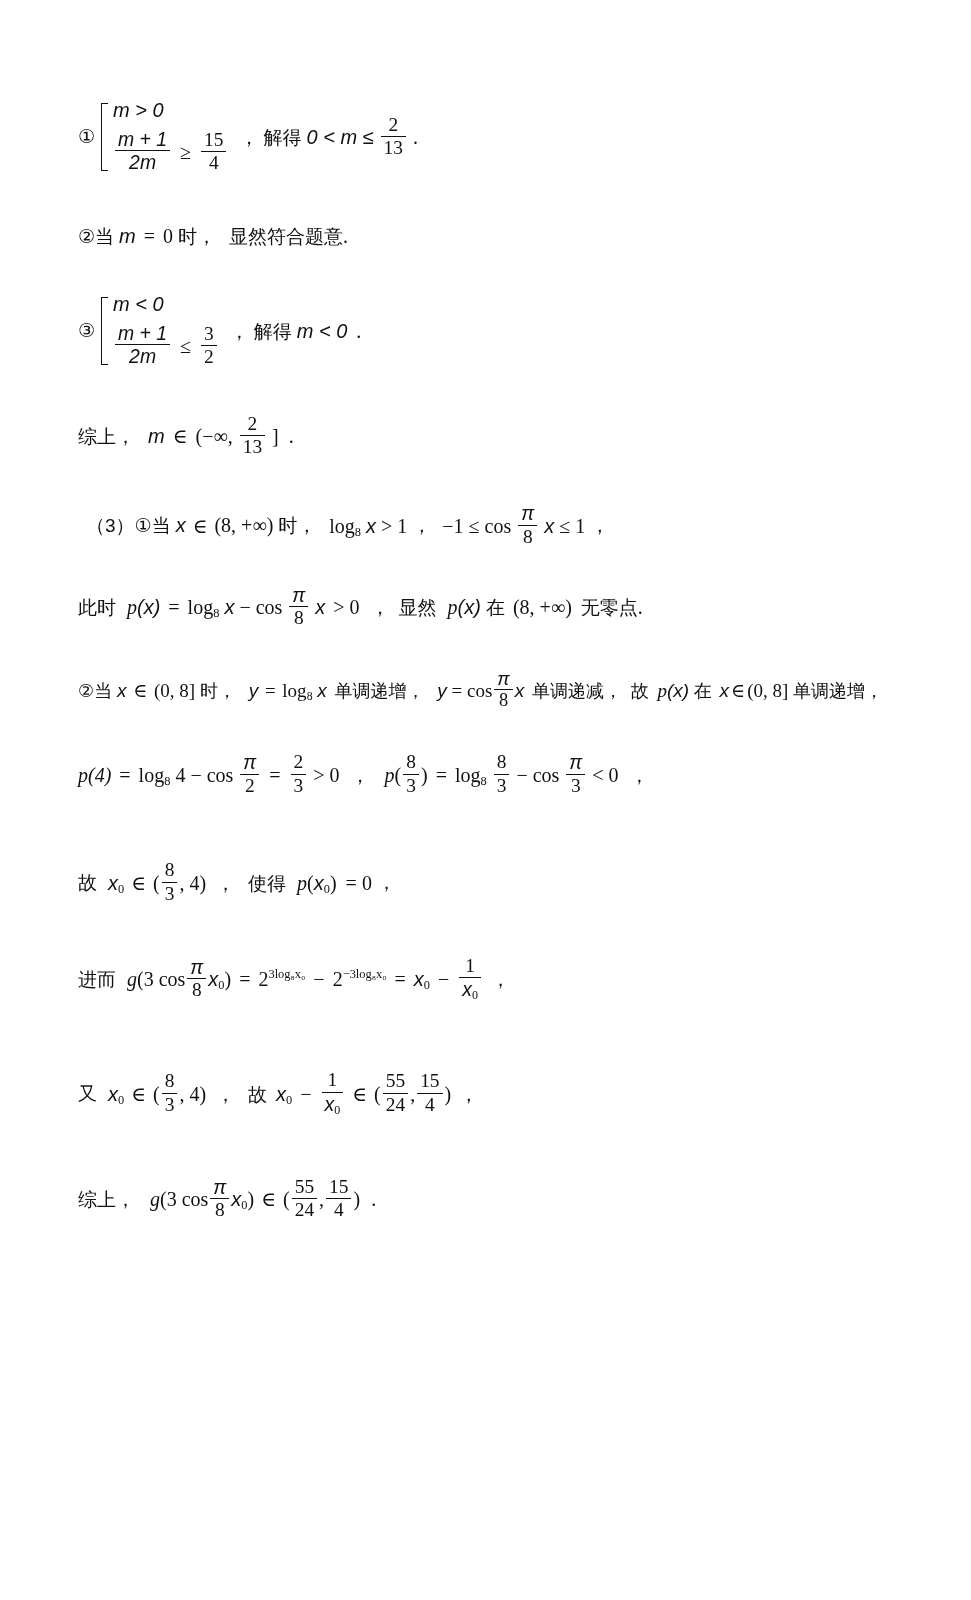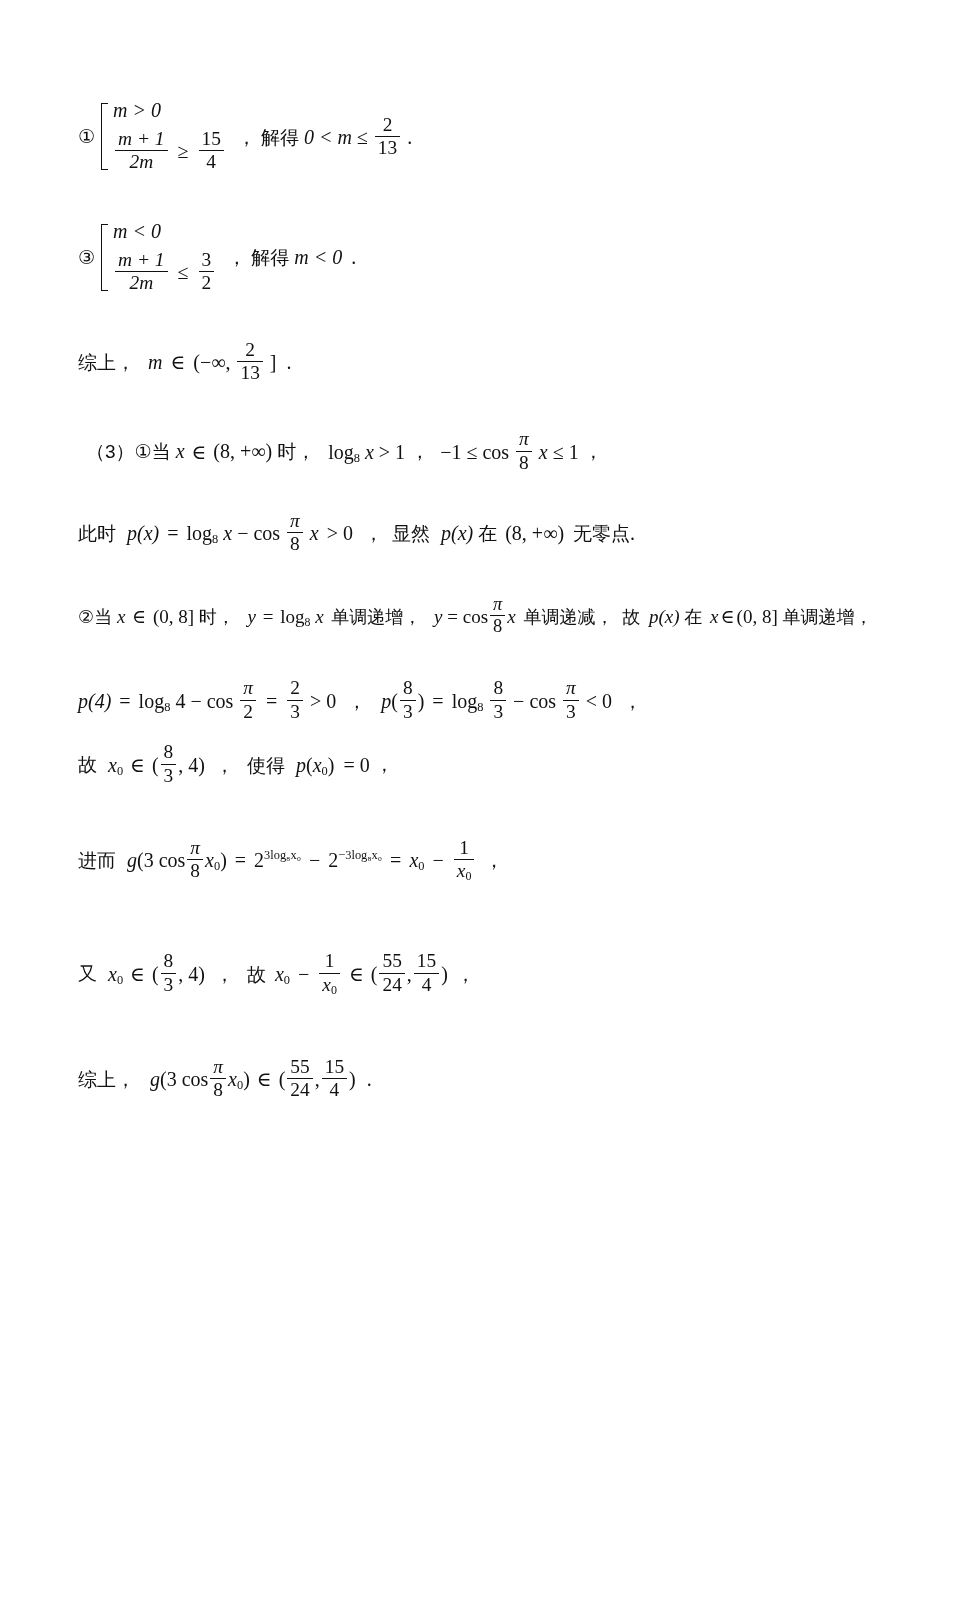--- a/index.html
+++ b/index.html
@@ -33,21 +33,21 @@
 
   
   .line {
     position: relative;
     font-size: 20px;
     line-height: 1.0;
     white-space: nowrap;
     color: #111;
   }
 
-  .mi { font-style: italic; font-family: Liberation Serif, serif; }
+  .mi { font-style: italic; font-family: Liberation Sans, sans-serif; }
   .mn { font-style: normal; }
   .mo { font-style: normal; padding: 0 3px; }
   .mo.tight { padding: 0 2px; }
   .fn { font-style: italic; }
   .han {
     font-family: "Liberation Sans", "DejaVu Sans", sans-serif;
     font-style: normal;
     font-size: 19px;
   }
   .op { font-style: normal; font-family: "Liberation Serif", serif; }
@@ -179,20 +179,28 @@
         <span class="han">解得</span>
         <span class="mi">0 &lt; m ≤</span>
         <span class="frac">
           <span class="num mn">2</span>
           <span class="den mn">13</span>
         </span>
         <span class="mn">.</span>
       </span>
     </div>
 
+    <div class="line" style="margin-top:52px;">
+      <span class="circ" style="font-size:19px;">②</span><span class="han">当</span>
+      <span class="mi">m</span>
+      <span class="mo">=</span>
+      <span class="mn">0</span>
+      <span class="han">时，</span>
+      <span class="han" style="padding-left:8px;">显然符合题意</span><span class="mn">.</span>
+    </div>
 
     <div class="line" style="margin-top:48px;">
       <span class="sys">
         <span class="circnum">③</span>
         <span class="brace">
             <span class="lowhook"></span>
           </span>
         <span class="rows">
           <span class="r1">
             <span class="mi">m &lt; 0</span>
@@ -307,21 +315,21 @@
         <span class="mo">=</span>
         <span class="op">log</span><sub class="sm">8</sub>
         <span class="frac"><span class="num mn">8</span><span class="den mn">3</span></span>
         <span class="mn">− cos</span>
         <span class="frac"><span class="num mi">π</span><span class="den mn">3</span></span>
         <span class="mn">&lt; 0</span>
       </span>
       <span class="han" style="padding-left:6px;">，</span>
     </div>
 
-    <div class="line" style="margin-top:20px;">
+    <div class="line" style="margin-top:64px;">
       <span class="han">故</span>
       <span style="padding-left:6px;">
         <span class="mi">x</span><sub class="sm">0</sub>
         <span class="mo tight">∈</span>
         <span class="mn">(</span><span class="frac"><span class="num mn">8</span><span class="den mn">3</span></span><span class="mn">, 4)</span>
       </span>
       <span class="han" style="padding-left:5px;">，</span>
       <span class="han" style="padding-left:8px;">使得</span>
       <span style="padding-left:6px;">
         <span class="fn">p</span><span class="mn">(</span><span class="mi">x</span><sub class="sm">0</sub><span class="mn">)</span>

